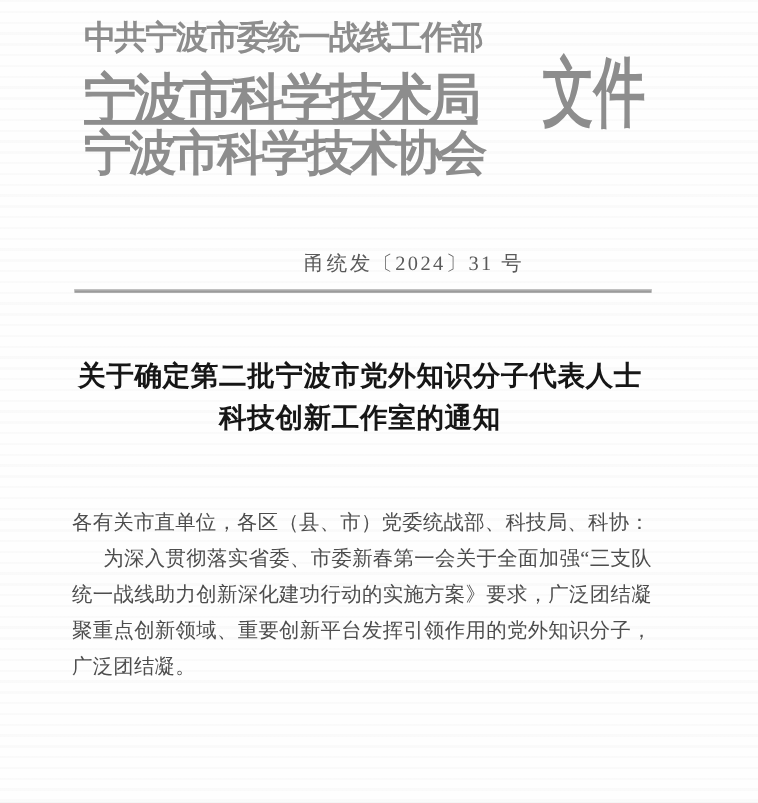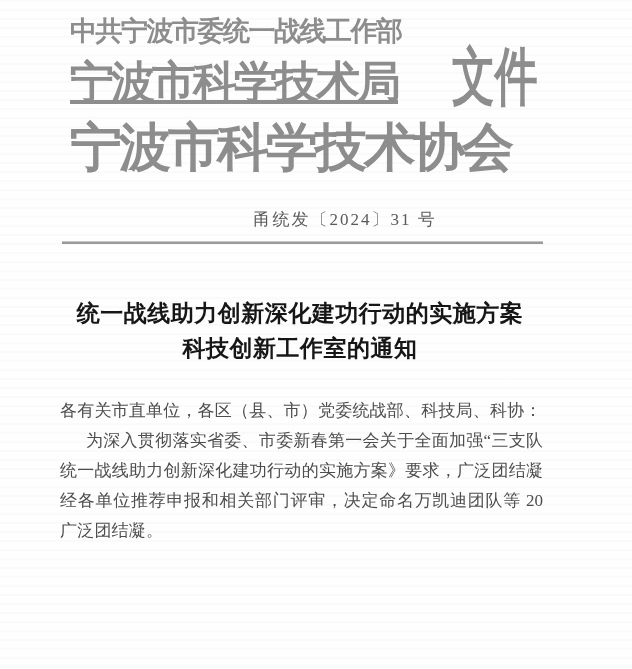--- a/index.html
+++ b/index.html
@@ -33,22 +33,22 @@
     font-size: 27px;
     letter-spacing: -1.5px;
   }
   .org-line-2 {
     top: 61px;
     font-size: 44px;
     letter-spacing: -3px;
     text-decoration: underline;
   }
   .org-line-3 {
-    top: 122px;
-    font-size: 52px;
+    top: 108px;
+    font-size: 40px;
     letter-spacing: -3px;
     text-align: center;
   }
   .doc-type-label {
     position: absolute;
     left: 452px;
     top: 46px;
     font-size: 63px;
     font-weight: bold;
     line-height: 1;
@@ -126,25 +126,25 @@
     <div class="org-line org-line-2" style="color: rgb(141, 141, 141);">宁波市科学技术局</div>
     <div class="org-line org-line-3" style="color: rgb(141, 141, 141);">宁波市科学技术协会</div>
     <div class="doc-type-label" style="color: rgb(141, 141, 141);">文件</div>
   </div>
 
   <div class="doc-number" style="color: rgb(90, 90, 90);">甬统发〔2024〕31 号</div>
 
   <div class="header-divider" style="background: rgb(154, 154, 154);"></div>
 
   <div class="doc-title" style="color: rgb(22, 22, 22);">
-    <div class="title-line">统一战线助力创新深化建功行动的实施方案</div>
+    <div class="title-line">关于确定第二批宁波市党外知识分子代表人士</div>
     <div class="title-line">科技创新工作室的通知</div>
   </div>
 
-  <div class="doc-body" style="color: rgb(77, 77, 77);">
+  <div class="doc-body" style="color: rgb(77, 77, 77); margin-top: 25px;">
     <div class="body-line">各有关市直单位，各区（县、市）党委统战部、科技局、科协：</div>
     <div class="body-line fill indent">为深入贯彻落实省委、市委新春第一会关于全面加强“三支队</div>
     <div class="body-line fill">统一战线助力创新深化建功行动的实施方案》要求，广泛团结凝</div>
-    <div class="body-line fill">经各单位推荐申报和相关部门评审，决定命名万凯迪团队等 20</div>
+    <div class="body-line fill">聚重点创新领域、重要创新平台发挥引领作用的党外知识分子，</div>
     <div class="body-line">广泛团结凝。</div>
   </div>
 
 </div>
 
 </body></html>

